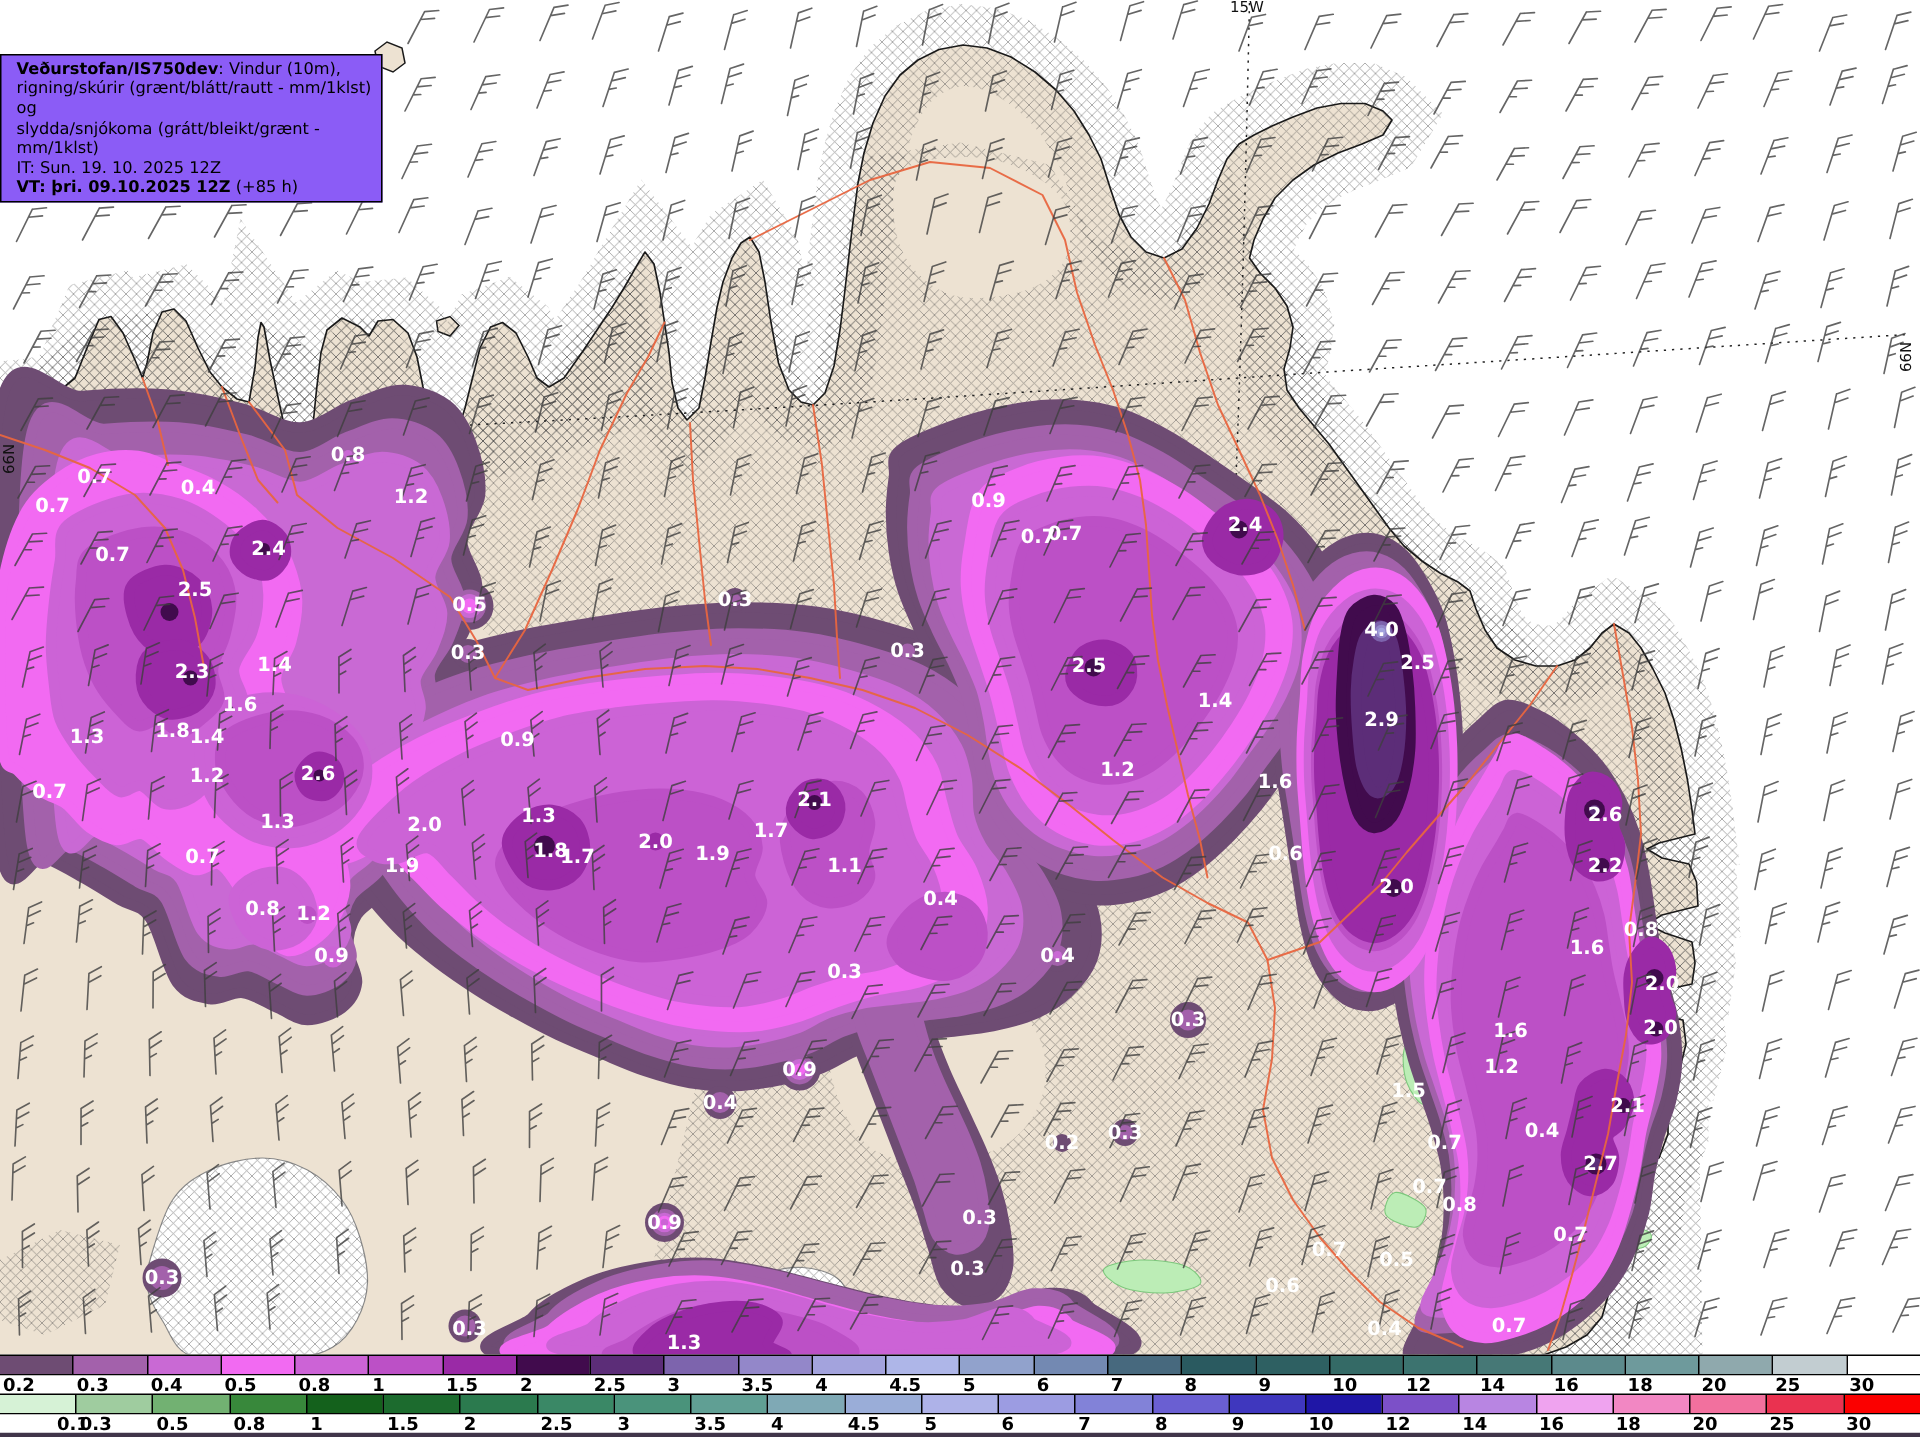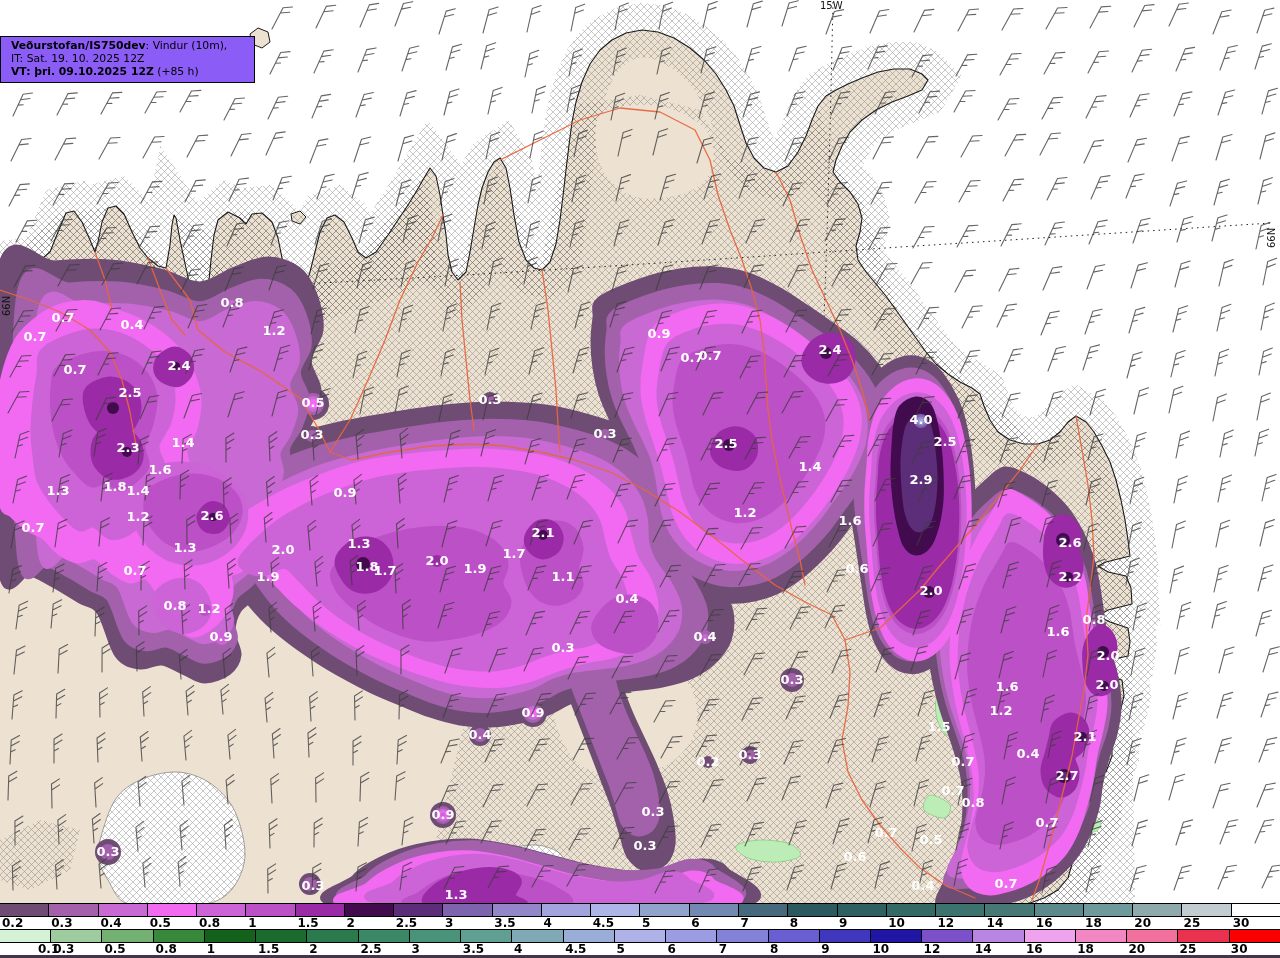--- a/index.html
+++ b/index.html
@@ -2137,21 +2137,23 @@
           <text x="645" y="850" class="vlab">0.3</text>
           <text x="108" y="856" class="vlab">0.3</text>
           <text x="313" y="890" class="vlab">0.3</text>
           <text x="456" y="899" class="vlab">1.3</text>
           <text x="443" y="819" class="vlab">0.9</text>
         </g>
     </svg>
 
     <div class="infobox">
       <div><b>Veðurstofan/IS750dev</b><span>: Vindur (10m),</span></div>
-      <div>IT: Sat. 19. 10. 2025 12Z</div>
+      <div>rigning/skúrir (grænt/blátt/rautt - mm/1klst) og</div>
+      <div>slydda/snjókoma (grátt/bleikt/grænt - mm/1klst)</div>
+      <div>IT: Sun. 19. 10. 2025 12Z</div>
       <div><b>VT: þri. 09.10.2025 12Z</b><span> (+85 h)</span></div>
     </div>
 
     <div class="gratlab" id="glab-15w">15W</div>
     <div class="gratlab rot" id="glab-66n-l">66N</div>
     <div class="gratlab rot" id="glab-66n-r">66N</div>
   </div>
 
   <div id="legend">
     <div class="cbar" id="bar-snow">

